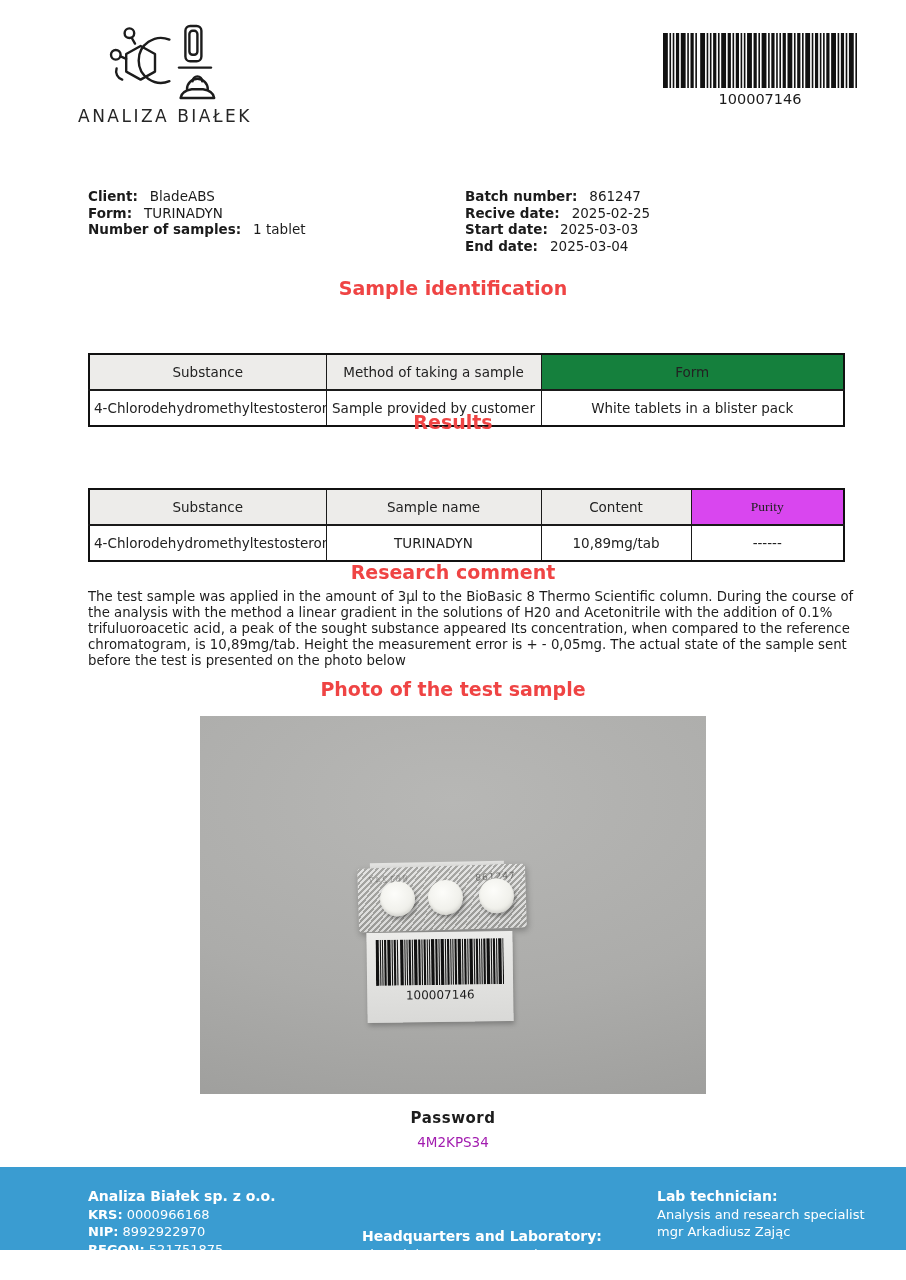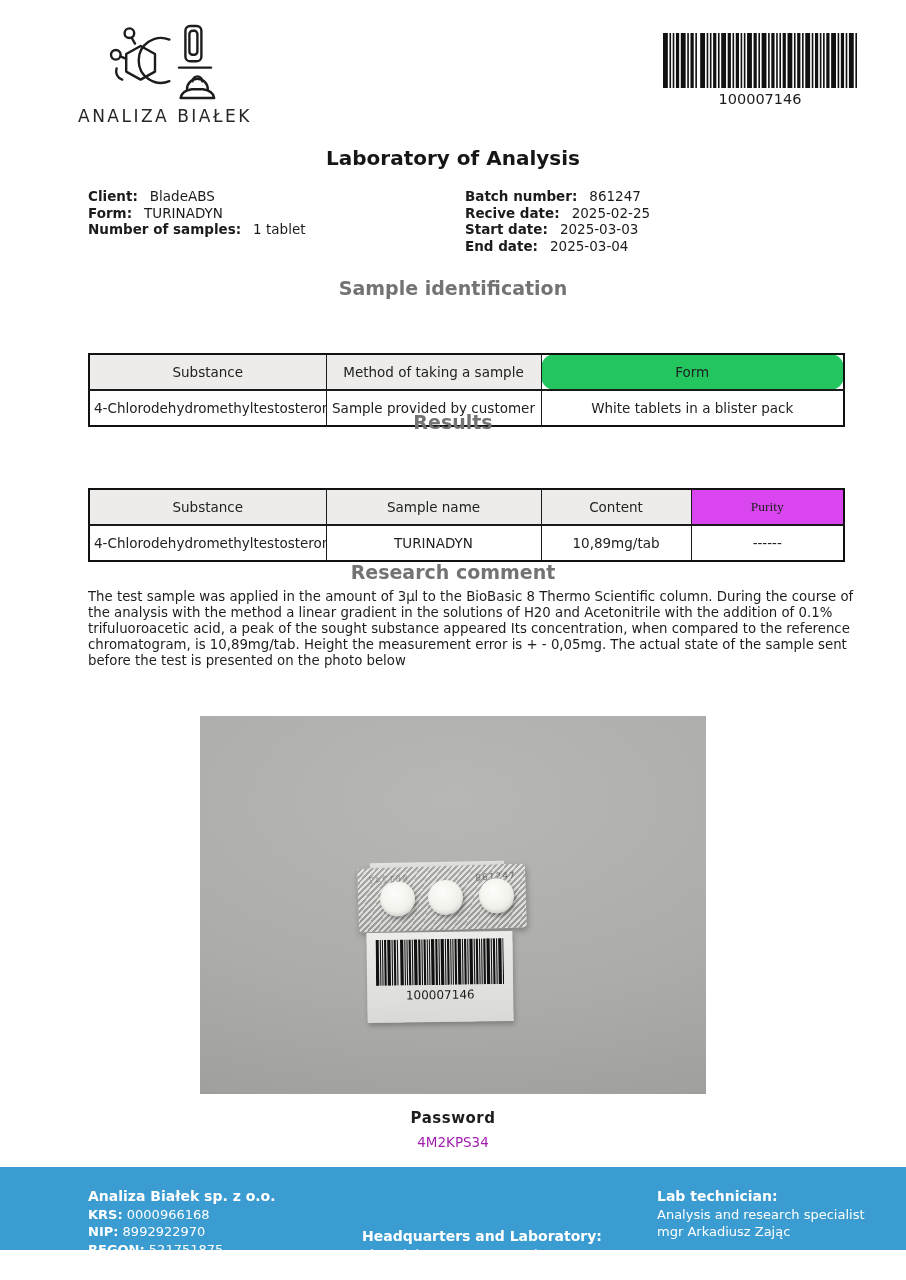--- a/index.html
+++ b/index.html
@@ -24,21 +24,21 @@
 
   
   .info-grid { position:absolute; top:188px; left:88px; width:770px; font-size:13.5px; line-height:16.5px; }
   .info-col { position:absolute; top:0; }
   .info-col.left { left:0; width:360px; }
   .info-col.right { left:377px; width:390px; }
   .info-row b { font-weight:bold; }
   .info-row span { margin-left:12px; }
 
   .section-heading { position:absolute; left:0; width:100%; text-align:center;
-                     font-size:19px; font-weight:bold; color:#737373; }
+                     font-size:19px; font-weight:bold; color:#ef4444; }
 
   
   table.data { position:absolute; left:88px; width:755px; border-collapse:collapse;
                font-size:13.5px; color:#222; table-layout:fixed; }
   table.data th, table.data td {
     border:1.5px solid #1a1a1a; text-align:center; height:36px; padding:2px 4px;
     overflow:hidden; white-space:nowrap;
   }
   table.data th { background:#edecea; font-weight:normal; border-bottom-width:2.5px; }
   table.data { border:2px solid #111;margin-top:36px; }
@@ -170,21 +170,20 @@
     <div class="logo-text">ANALIZA BIAŁEK</div>
   </div>
 
   <div class="barcode-block">
     <svg class="barcode-top" viewBox="0 0 120 40" preserveAspectRatio="none">
         <use href="#barcode-bars"></use>
       </svg>
     <div class="barcode-number">100007146</div>
   </div>
 
-  <div class="doc-title">Laboratory of Analysis</div>
 
   <div class="info-grid">
     <div class="info-col left">
       <div class="info-row"><b>Client:</b><span>BladeABS</span></div>
       <div class="info-row"><b>Form:</b><span>TURINADYN</span></div>
       <div class="info-row"><b>Number of samples:</b><span>1 tablet</span></div>
     </div>
     <div class="info-col right">
       <div class="info-row"><b>Batch number:</b><span>861247</span></div>
       <div class="info-row"><b>Recive date:</b><span>2025-02-25</span></div>
@@ -197,21 +196,21 @@
   <table class="data" style="top:317px">
     <colgroup>
         <col style="width:237px">
         <col style="width:215px">
         <col style="width:303px">
       </colgroup>
     <tbody>
         <tr>
       <th style="background: rgb(237, 236, 234);">Substance</th>
       <th style="background: rgb(237, 236, 234);">Method of taking a sample</th>
-      <th style="background: #22c55e; border-radius: 14px;">Form</th>
+      <th style="background: #15803d;">Form</th>
     </tr>
     <tr>
       <td>4-Chlorodehydromethyltestosterone</td>
       <td>Sample provided by customer</td>
       <td>White tablets in a blister pack</td>
     </tr>
   </tbody>
     </table>
 
   <div class="section-heading" style="top:411px">Results</div>
@@ -234,20 +233,21 @@
       <td>TURINADYN</td>
       <td>10,89mg/tab</td>
       <td>------</td>
     </tr>
   </tbody>
     </table>
 
   <div class="section-heading" style="top:561px">Research comment</div>
   <p class="comment-text">The test sample was applied in the amount of 3µl to the BioBasic 8 Thermo Scientific column. During the course of the analysis with the method a linear gradient in the solutions of H20 and Acetonitrile with the addition of 0.1% trifuluoroacetic acid, a peak of the sought substance appeared Its concentration, when compared to the reference chromatogram, is 10,89mg/tab. Height the measurement error is + - 0,05mg. The actual state of the sample sent before the test is presented on the photo below</p>
 
+  <div class="section-heading" style="top:678px">Photo of the test sample</div>
 
   <div class="photo">
     <div class="paper-strip"></div>
     <div class="blister">
       <span class="blister-print left">861247</span>
       <span class="blister-print right">861247</span>
       <div class="tablet t1"></div>
       <div class="tablet t2"></div>
       <div class="tablet t3"></div>
     </div>

